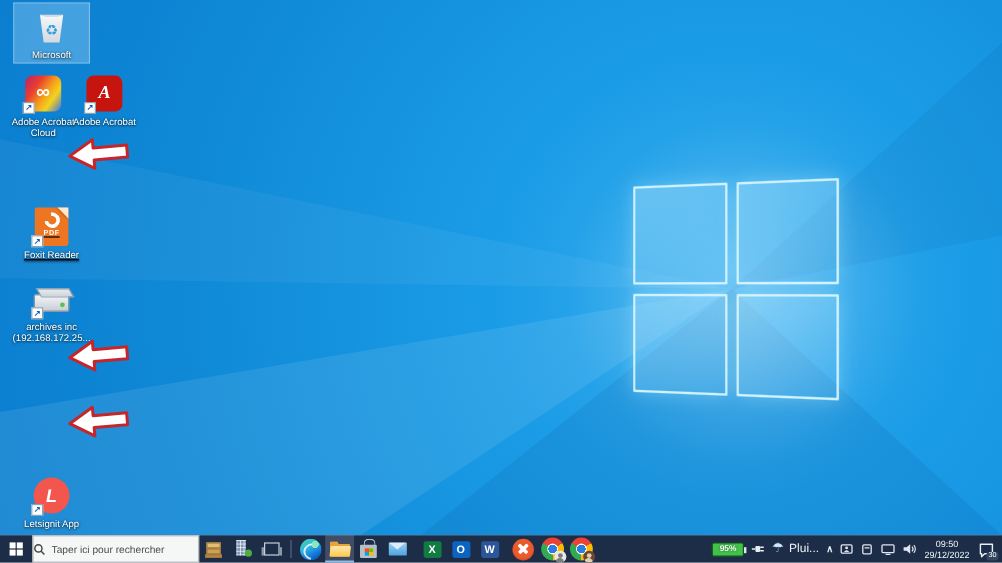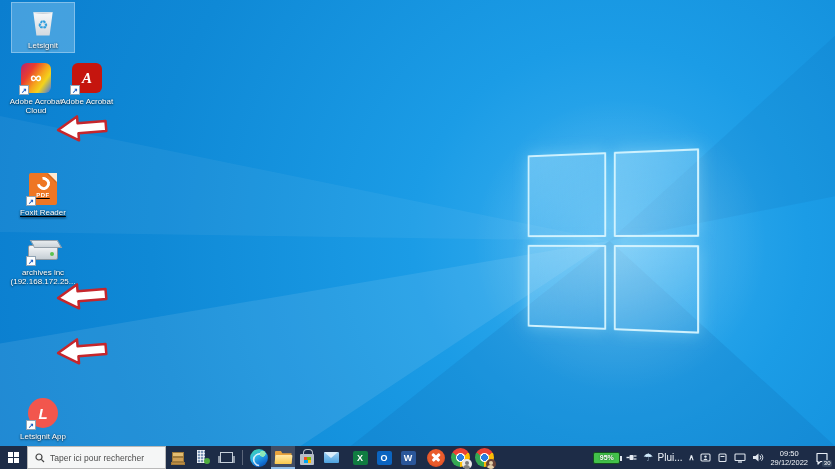--- a/index.html
+++ b/index.html
@@ -78,21 +78,21 @@
 
   
   .arrow { position:absolute; transform:rotate(-5deg); }
 
   
   .taskbar { position:absolute; left:0; bottom:0; width:835px; height:23px; background:#1d2c47;
              display:flex; align-items:stretch; color:#e9eef5; }
   .startbtn { width:27px; display:flex; align-items:center; justify-content:center; }
   .startbtn .wl { width:11px; height:11px; display:grid; grid-template-columns:1fr 1fr; grid-template-rows:1fr 1fr; gap:1px; }
   .startbtn .wl i { background:#fff; }
-  .searchbox { width:139px; background:#f5f6f6; display:flex; align-items:center; gap:5px; padding-left:7px;
+  .searchbox { width:139px; background:#f5f6f6; display:flex; align-items:center; gap:5px; 
                border:1px solid #b9b9b9; }
   .searchbox input { border:none; outline:none; background:transparent; width:112px; font-size:8.5px; color:#333;
                font-family:"Liberation Sans", sans-serif; }
   .searchbox input::placeholder { color:#4c4c4c; }
 
   .tbi { width:24px; display:flex; align-items:center; justify-content:center; position:relative; }
   .tbi.active { background:rgba(255,255,255,.16); box-shadow:inset 0 -2px 0 rgba(150,200,245,.9); }
   .sep { width:1px; background:rgba(255,255,255,.28); margin:4px 4px; }
   .mini { transform:scale(.56); }
 
@@ -169,21 +169,21 @@
     <div class="pane"></div>
     <div class="pane"></div>
   </div>
 
   <div class="dicon sel" style="left:12px; top:3px; width:62px;">
     <div class="art">
       <div class="bin">
         <span class="bin-glyph">♻</span>
       </div>
     </div>
-    <div class="lbl">Letsignit</div>
+    <div class="lbl">Microsoft</div>
   </div>
 
   <div class="dicon" style="left:2px; top:59px; width:68px;">
     <div class="art">
       <div class="acc">
           <span>∞</span>
         </div>
       <span class="sc">↗</span>
     </div>
     <div class="lbl">Adobe Acrobat Cloud</div>

